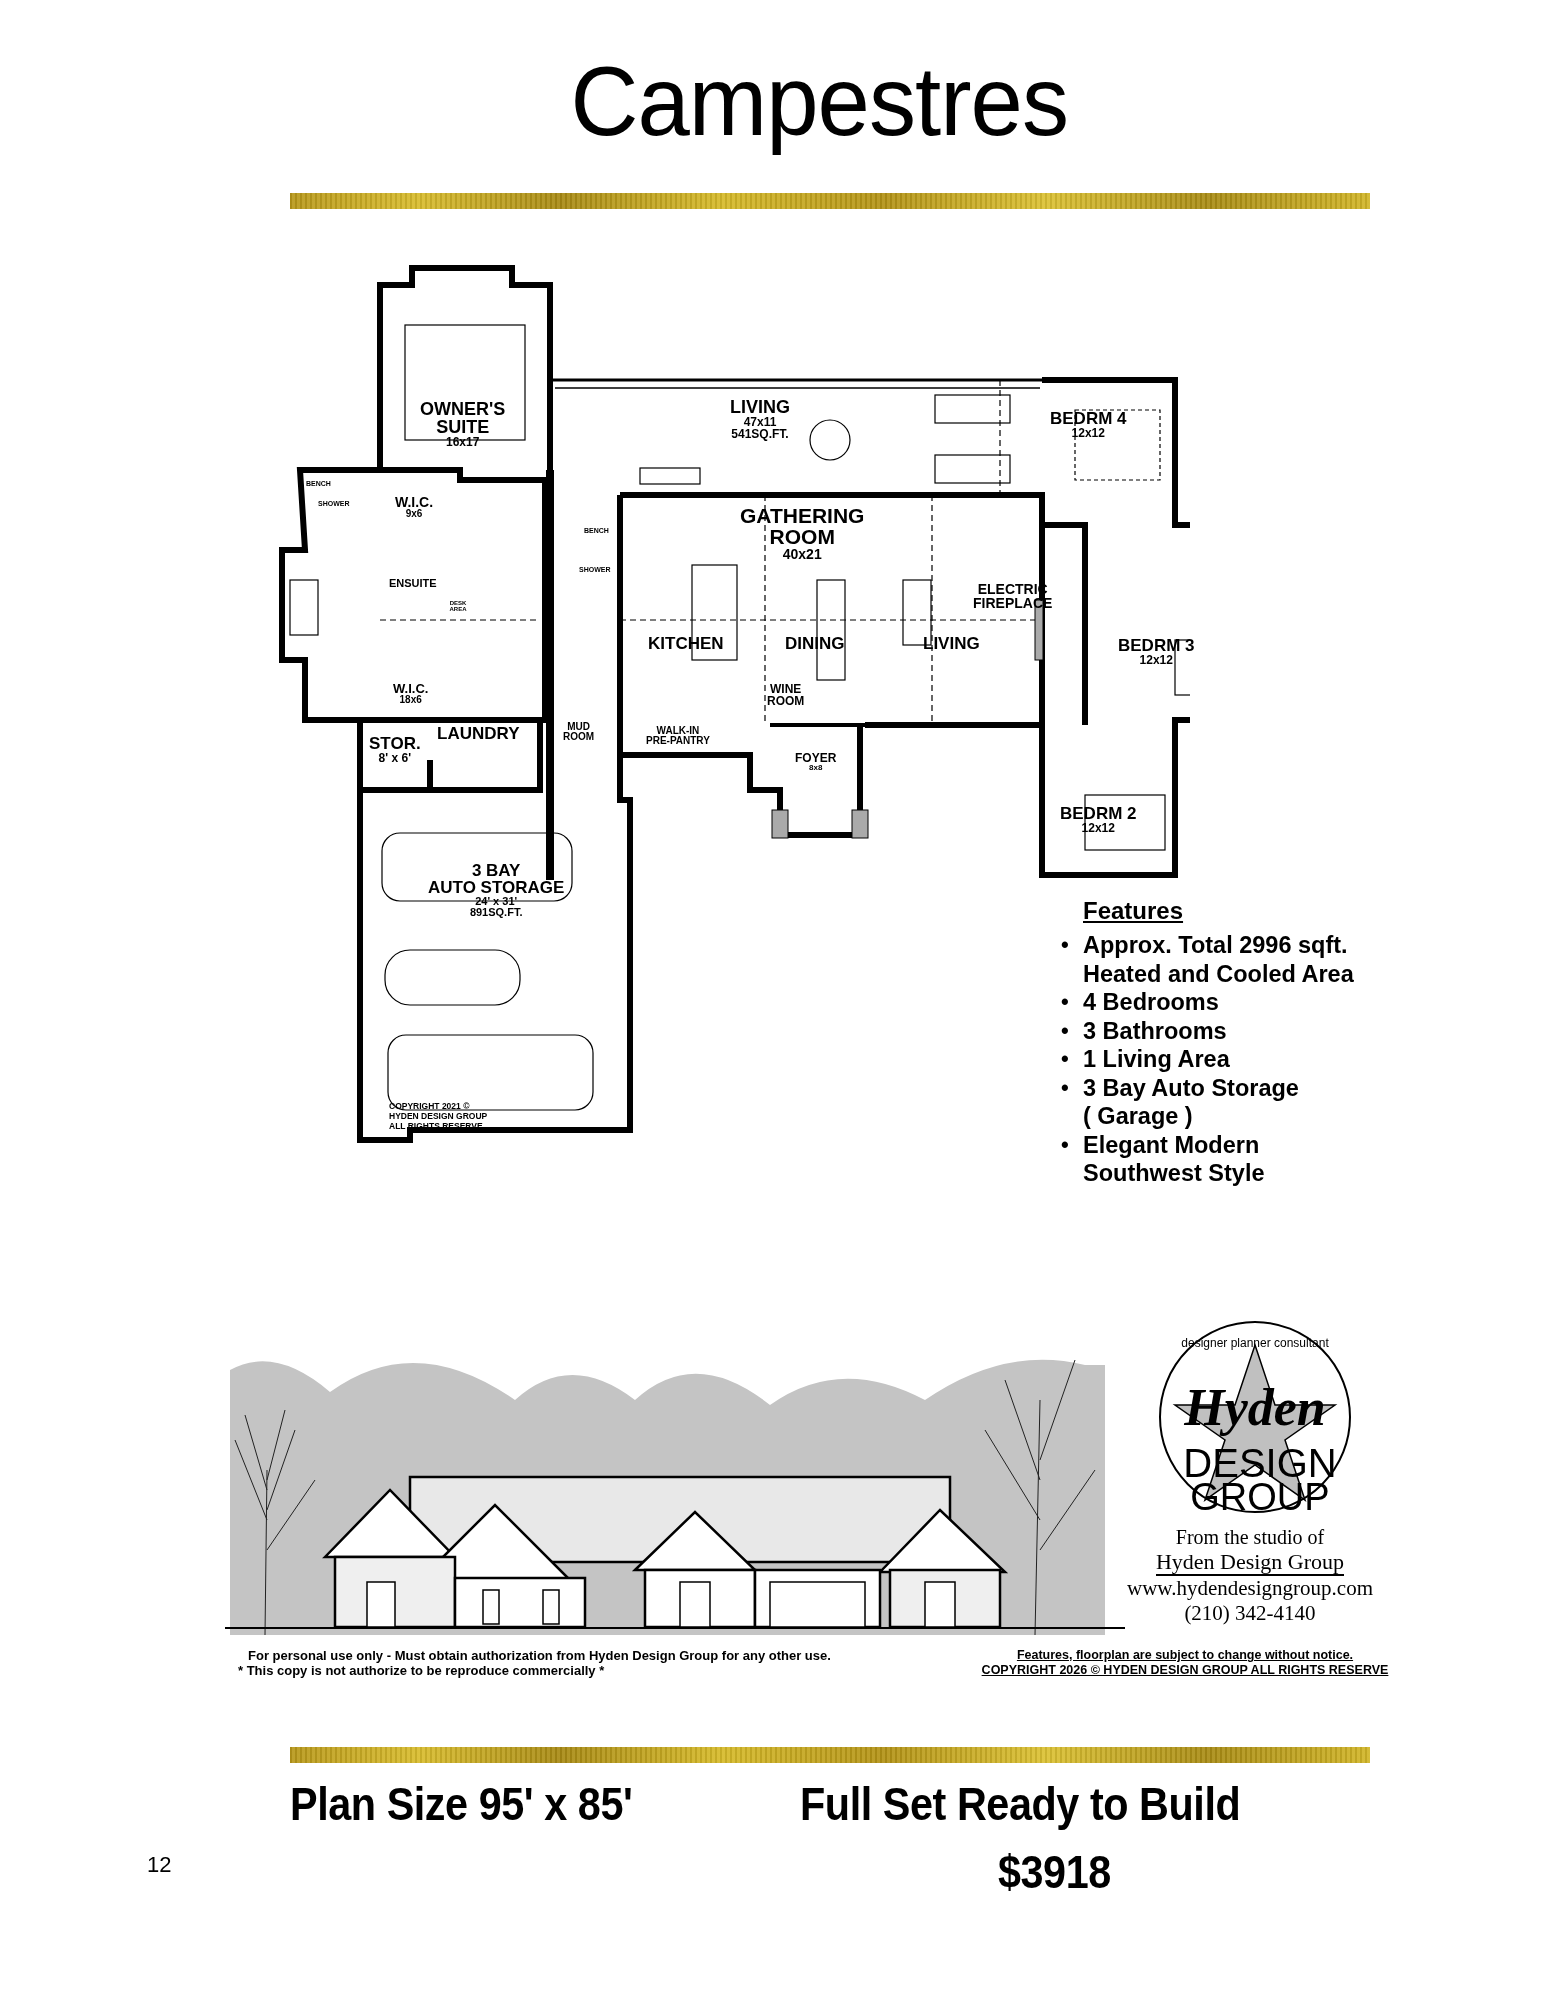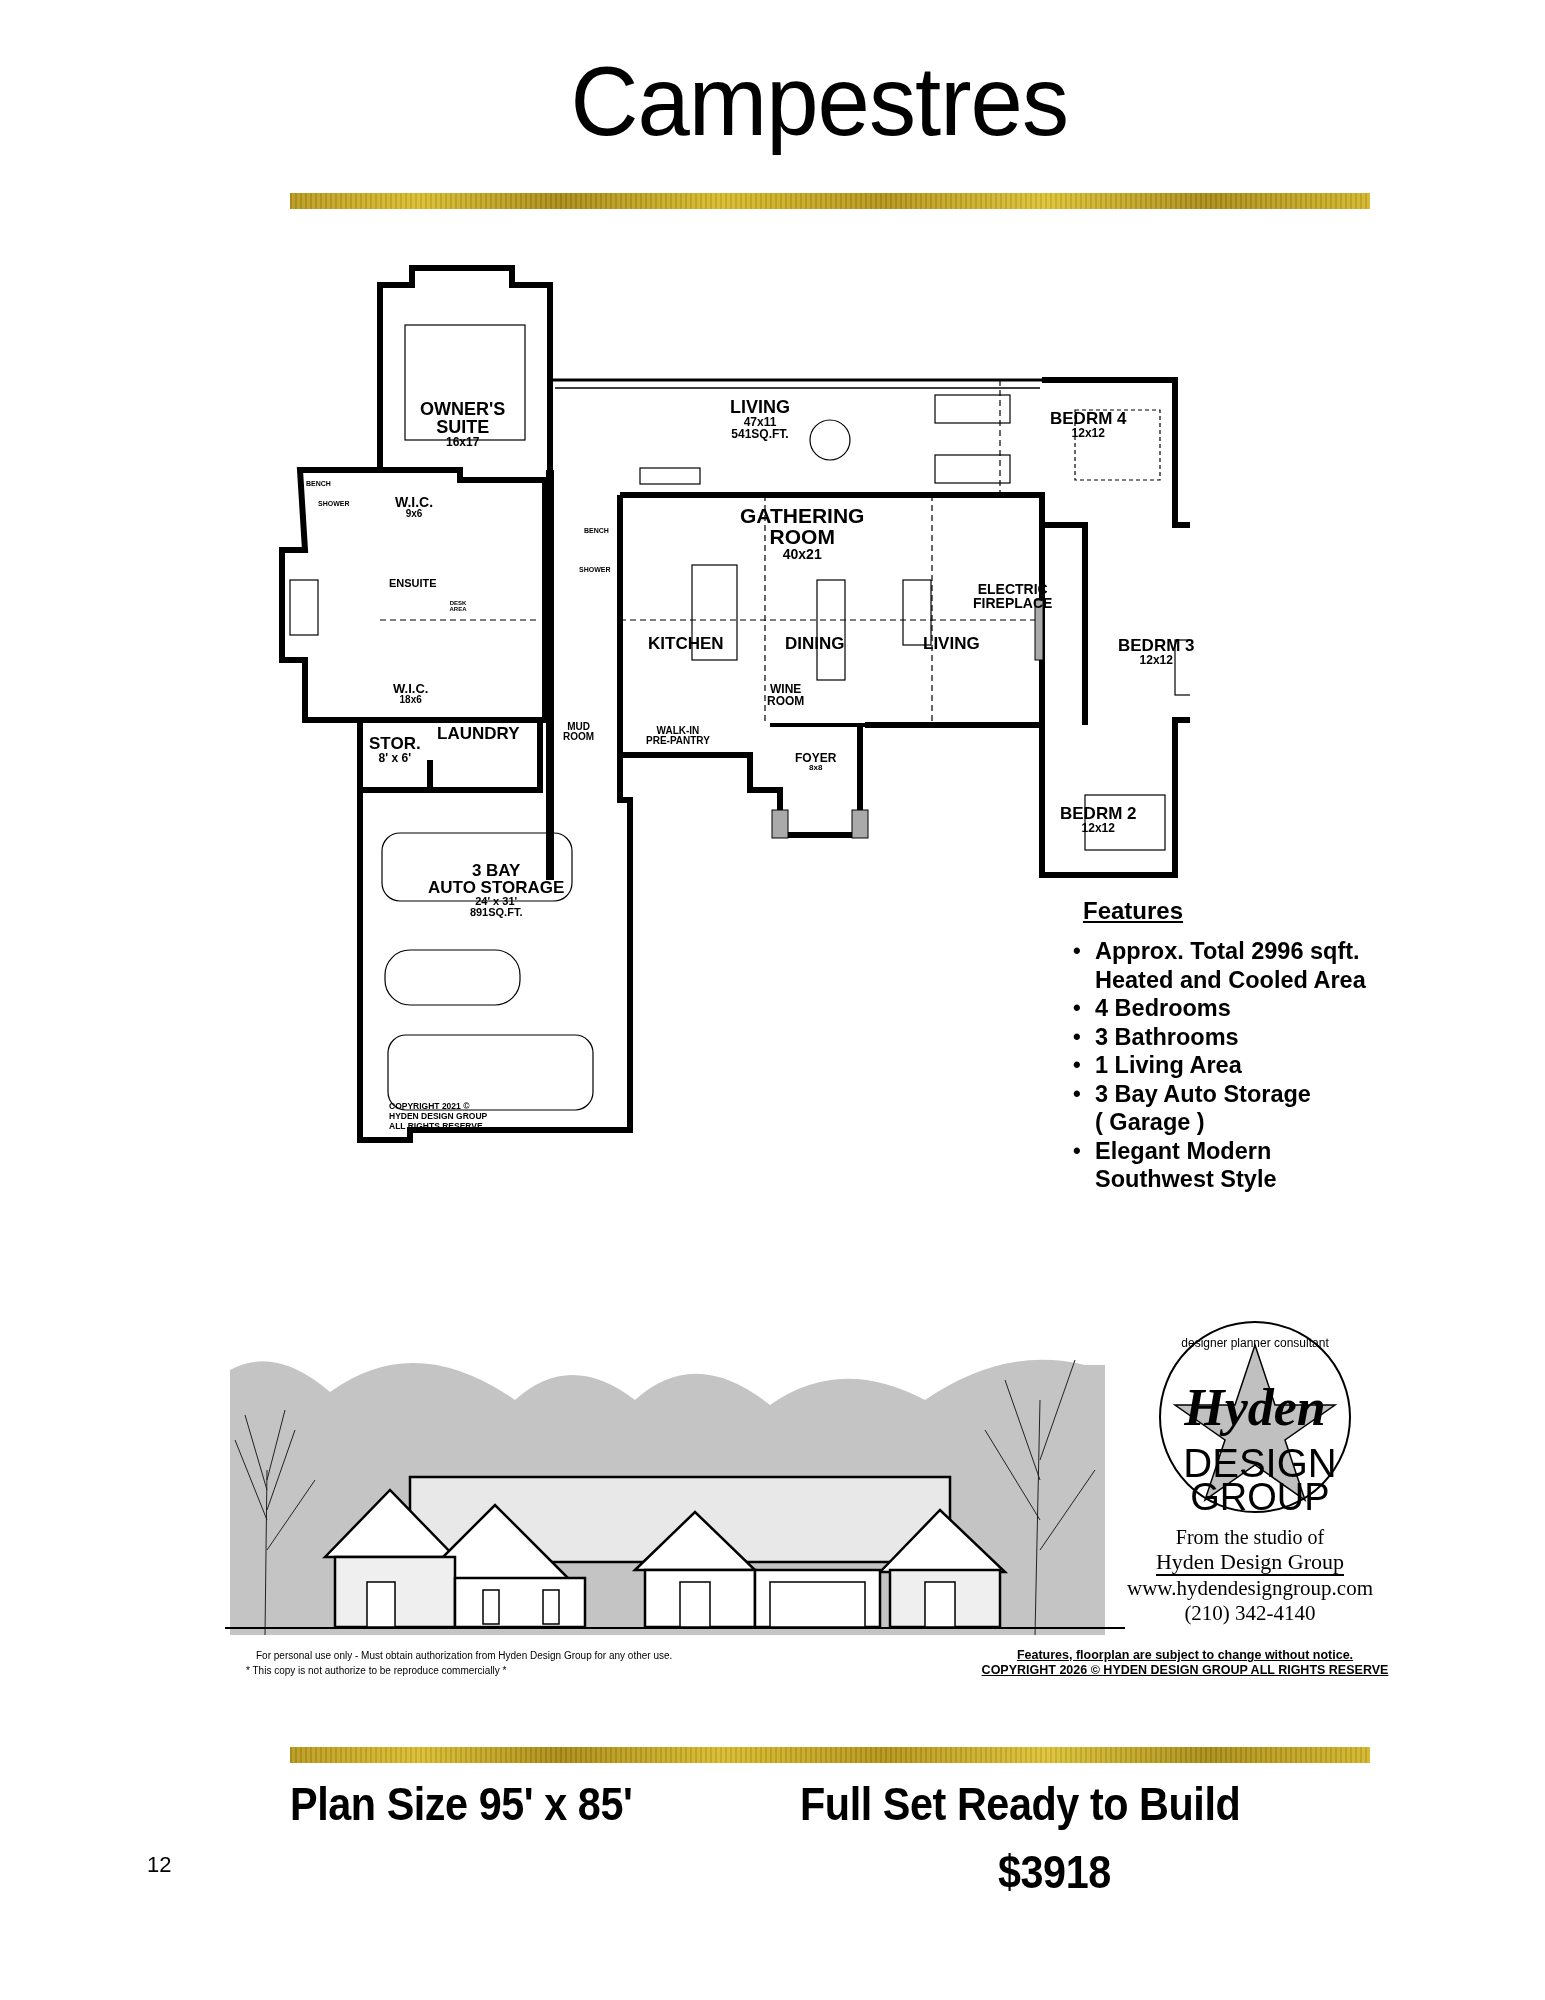--- a/index.html
+++ b/index.html
@@ -7,31 +7,31 @@
   .abs { position: absolute; }
   .title { left: 0; width: 1640px; top: 52px; text-align: center; font-size: 98px; font-weight: normal; letter-spacing: -1px; line-height: 1; transform: scaleX(0.96); transform-origin: 800px 0; }
   .gold-bar { left: 290px; width: 1080px; height: 16px; background: linear-gradient(90deg,#b8981a 0%,#d9bd2e 12%,#a88a14 25%,#d7bb2a 40%,#b39316 55%,#dcc234 70%,#a98c15 85%,#d2b628 100%); }
   .gold-bar::after { content:""; position:absolute; inset:0; background: repeating-linear-gradient(90deg, rgba(0,0,0,0.08) 0 2px, rgba(255,255,255,0.08) 2px 5px); }
   .plan-svg { left: 270px; top: 255px; }
   .rl { position: absolute; font-weight: bold; line-height: 1; text-align: center; white-space: nowrap; }
   .rl .n { display:block; }
   .rl .d { display:block; font-size: 12px; }
   .features { left: 1057px; top: 897px; width: 400px; }
   .features h3 { margin: 0 0 6px 26px; font-size: 24px; font-weight: bold; text-decoration: underline; }
-  .features ul { margin: 12px; padding: 0; list-style: none; }
+  .features ul { margin: 0; padding: 0; list-style: none; }
   .features li { position: relative; padding-left: 26px; font-size: 23.5px; font-weight: bold; line-height: 28.5px; }
   .features li::before { content: "•"; position: absolute; left: 4px; top: 0; font-size: 22px; }
   .elev { left: 225px; top: 1320px; }
   .logo { left: 1135px; top: 1305px; }
   .studio { left: 1085px; top: 1525px; width: 330px; text-align: center; font-family: "Liberation Serif", serif; }
   .studio .s1 { font-size: 20px; line-height: 24px; }
   .studio .s2 { font-size: 22px; line-height: 25px; display:inline-block; border-bottom: 2px solid #000; }
   .studio .s3 { font-size: 21px; line-height: 25px; }
   .studio .s4 { font-size: 21px; line-height: 25px; }
-  .disc-left { left: 238px; top: 1648px; font-size: 10px; font-weight: normal; line-height: 15px; margin-left: 8px; }
+  .disc-left { left: 238px; top: 1648px; font-size: 13px; font-weight: bold; line-height: 15px; }
   .disc-right { left: 945px; top: 1648px; width: 480px; font-size: 12.5px; font-weight: bold; line-height: 15px; text-align: center; text-decoration: underline; }
   .bottom-text { font-weight: bold; font-size: 47px; line-height: 1; transform: scaleX(0.88); transform-origin: 0 0; letter-spacing: -0.5px; }
   .page-num { left: 147px; top: 1852px; font-size: 22px; }
 </style>
 </head>
 <body>
 
 <div class="abs title">Campestres</div>
 <div class="abs gold-bar" style="top:193px;"></div>
 

